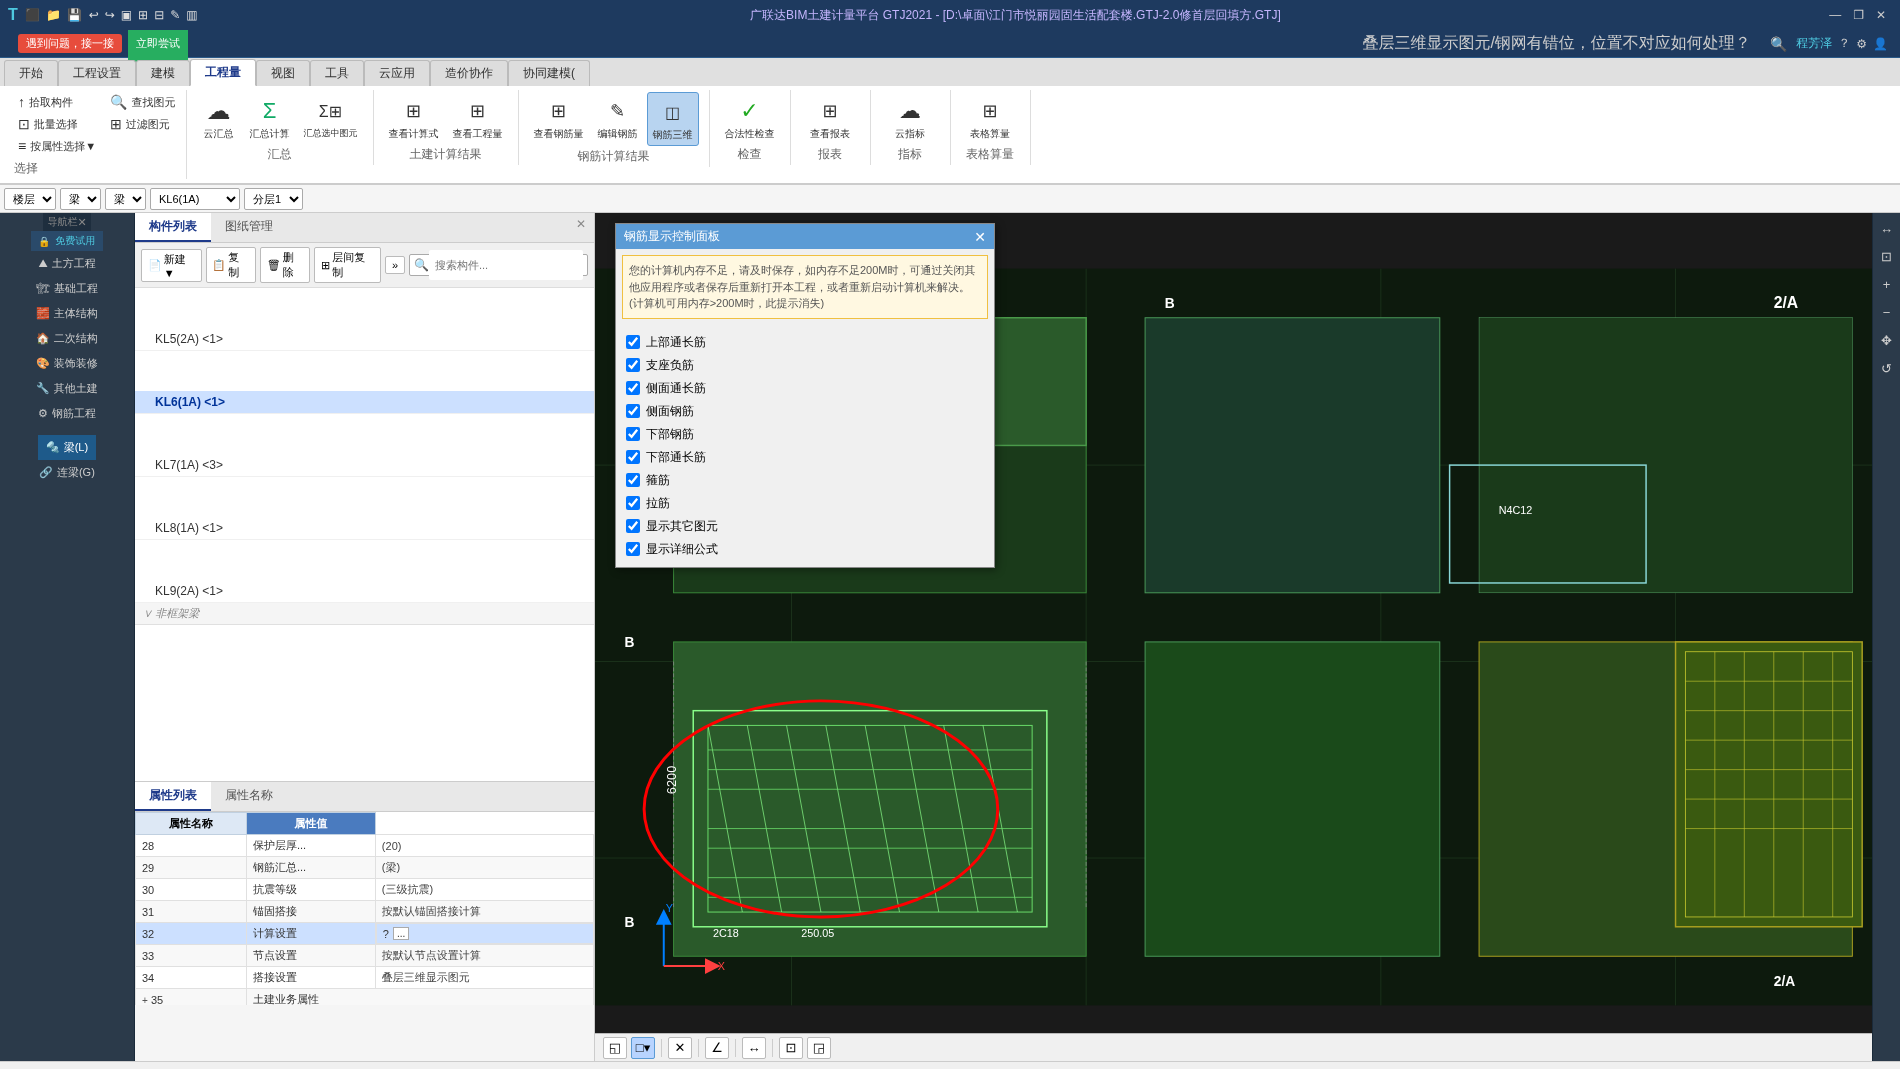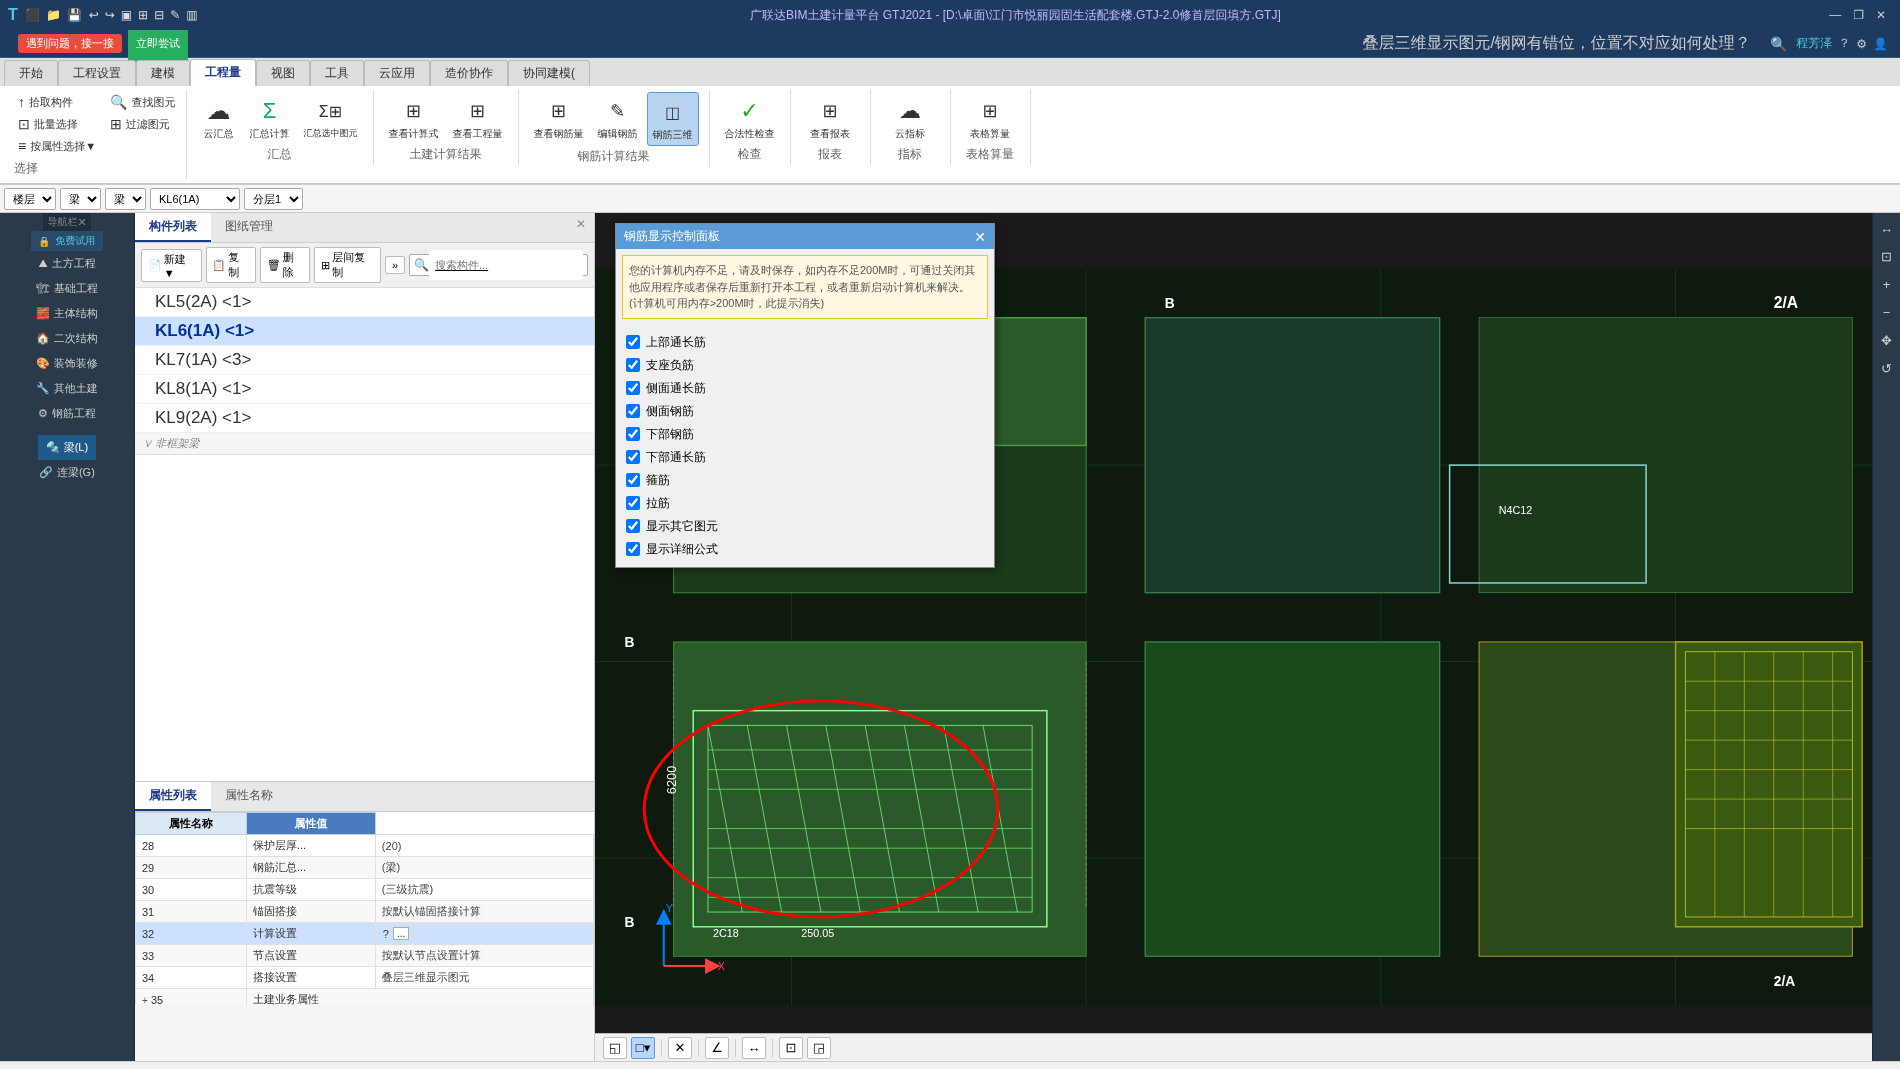--- a/index.html
+++ b/index.html
@@ -248,36 +248,36 @@
       cursor: pointer;
       font-size: 11px;
     }
     .search-box {
       flex: 1;
       height: 30px;
       border: 1px solid #aaa;
       border-radius: 2px;
       padding: 14px 6px;
       font-size: 11px;
-      text-decoration: underline;
     }
     .search-icon { color: #888; font-size: 12px; }
 
     
     #comp-list {
       flex: 1;
       overflow-y: auto;
       background: #fff;
     }
     .comp-item {
       padding: 4px 12px 4px 20px;
-      font-size: 17px;
+      font-size: 12px;
       cursor: pointer;
       color: #333;
       border-bottom: 1px solid #f0f0f0;
+      margin-top: 40px;
     }
     .comp-item.selected { background: #cce0ff; color: #003399; font-weight: bold; }
     .comp-group-header {
       padding: 3px 8px;
       font-size: 11px;
       color: #888;
       background: #f5f5f5;
       border-bottom: 1px solid #e0e0e0;
       font-style: italic;
     }

